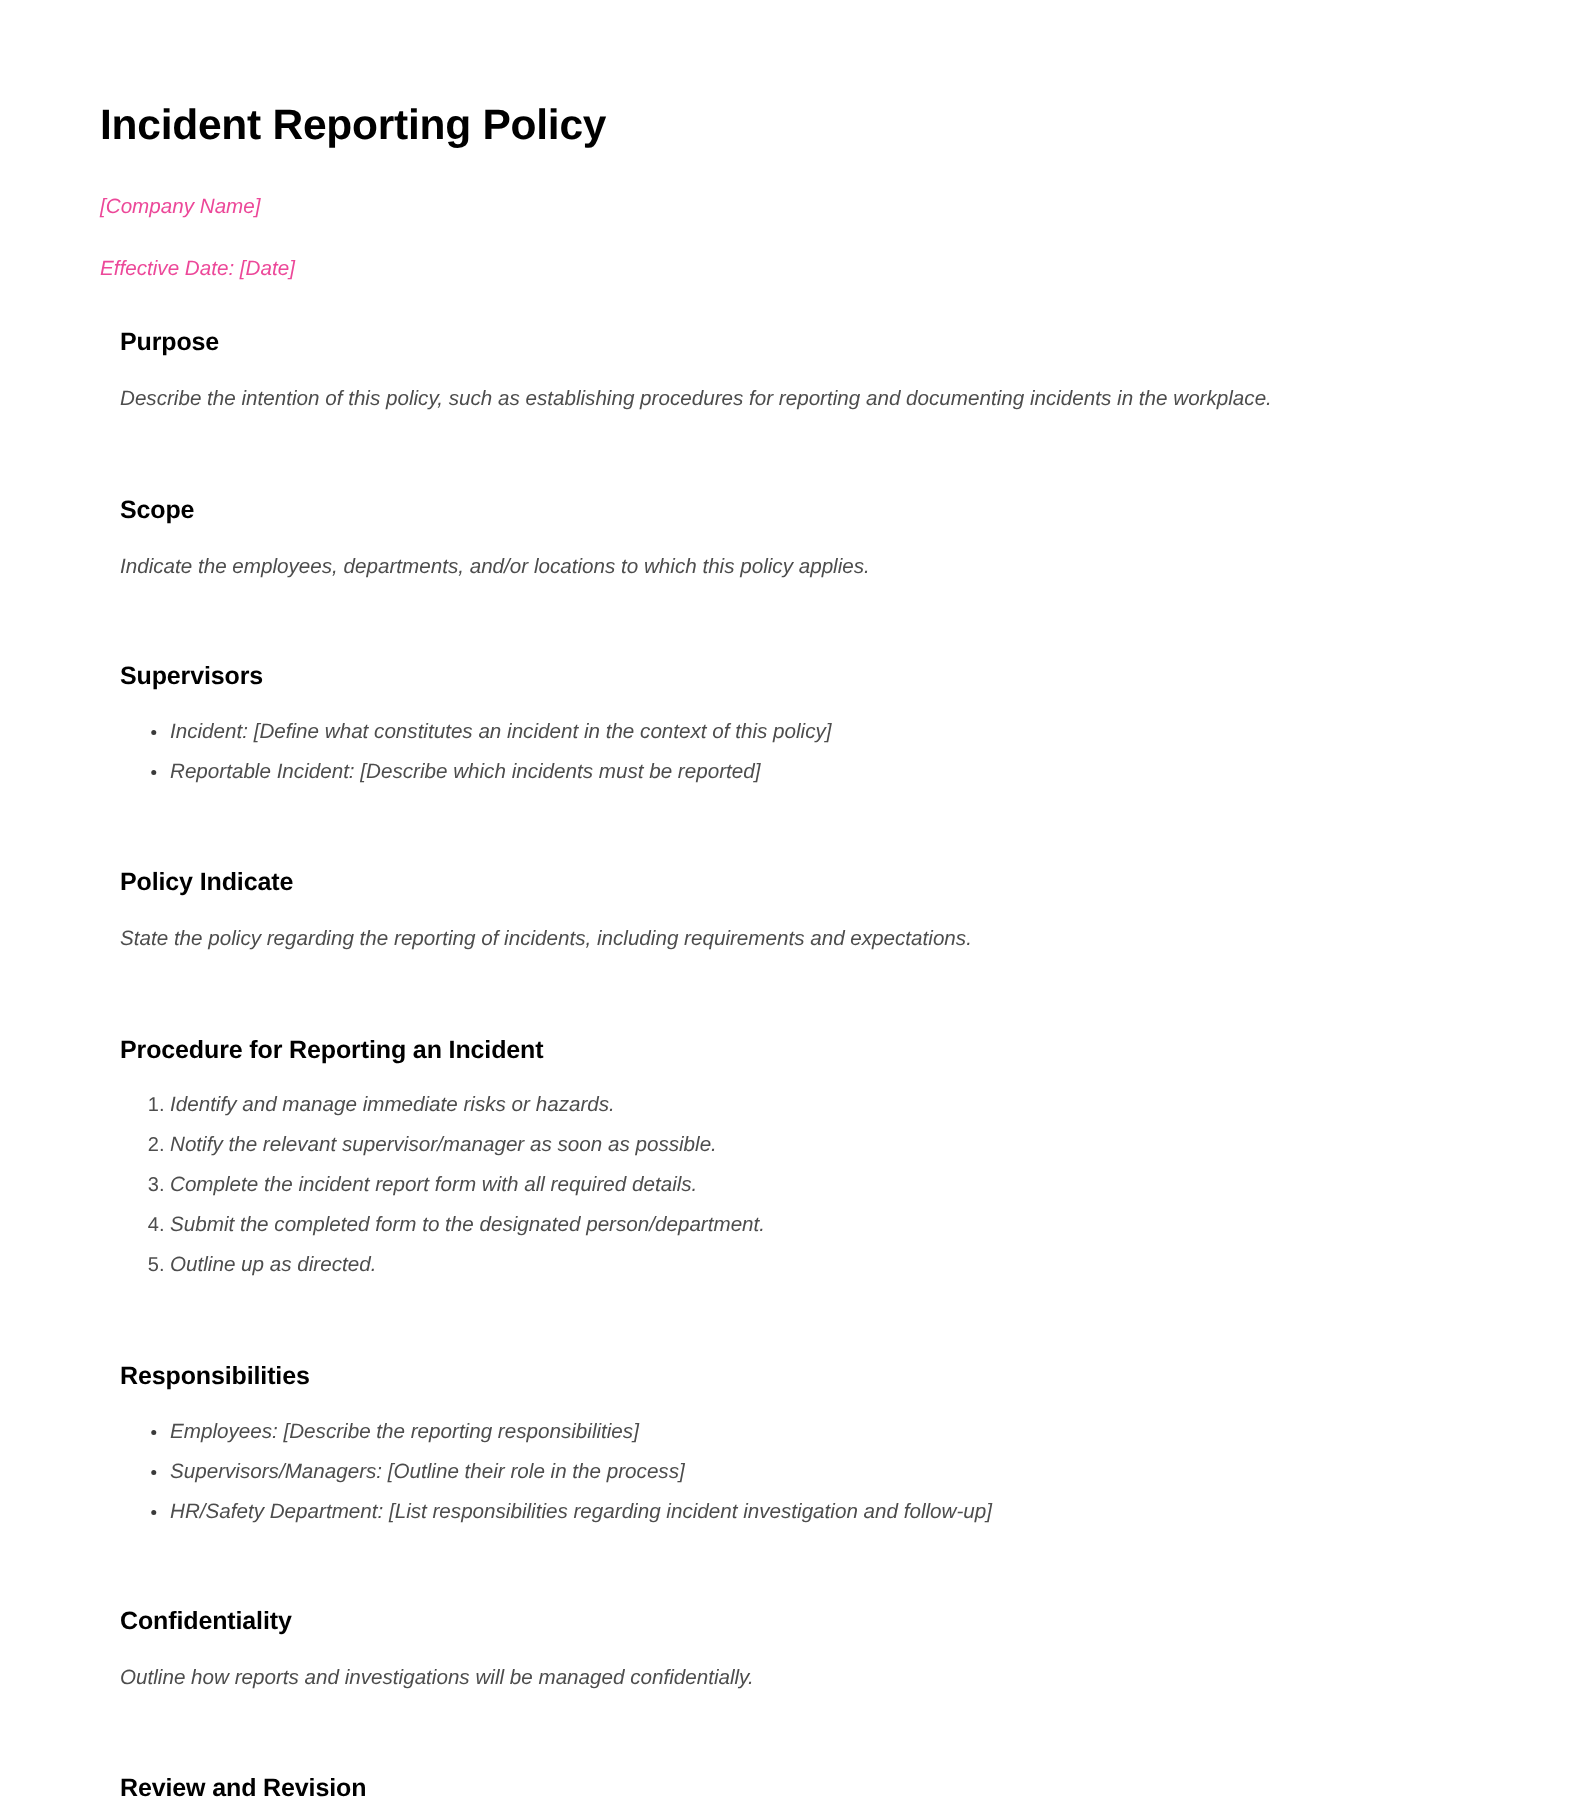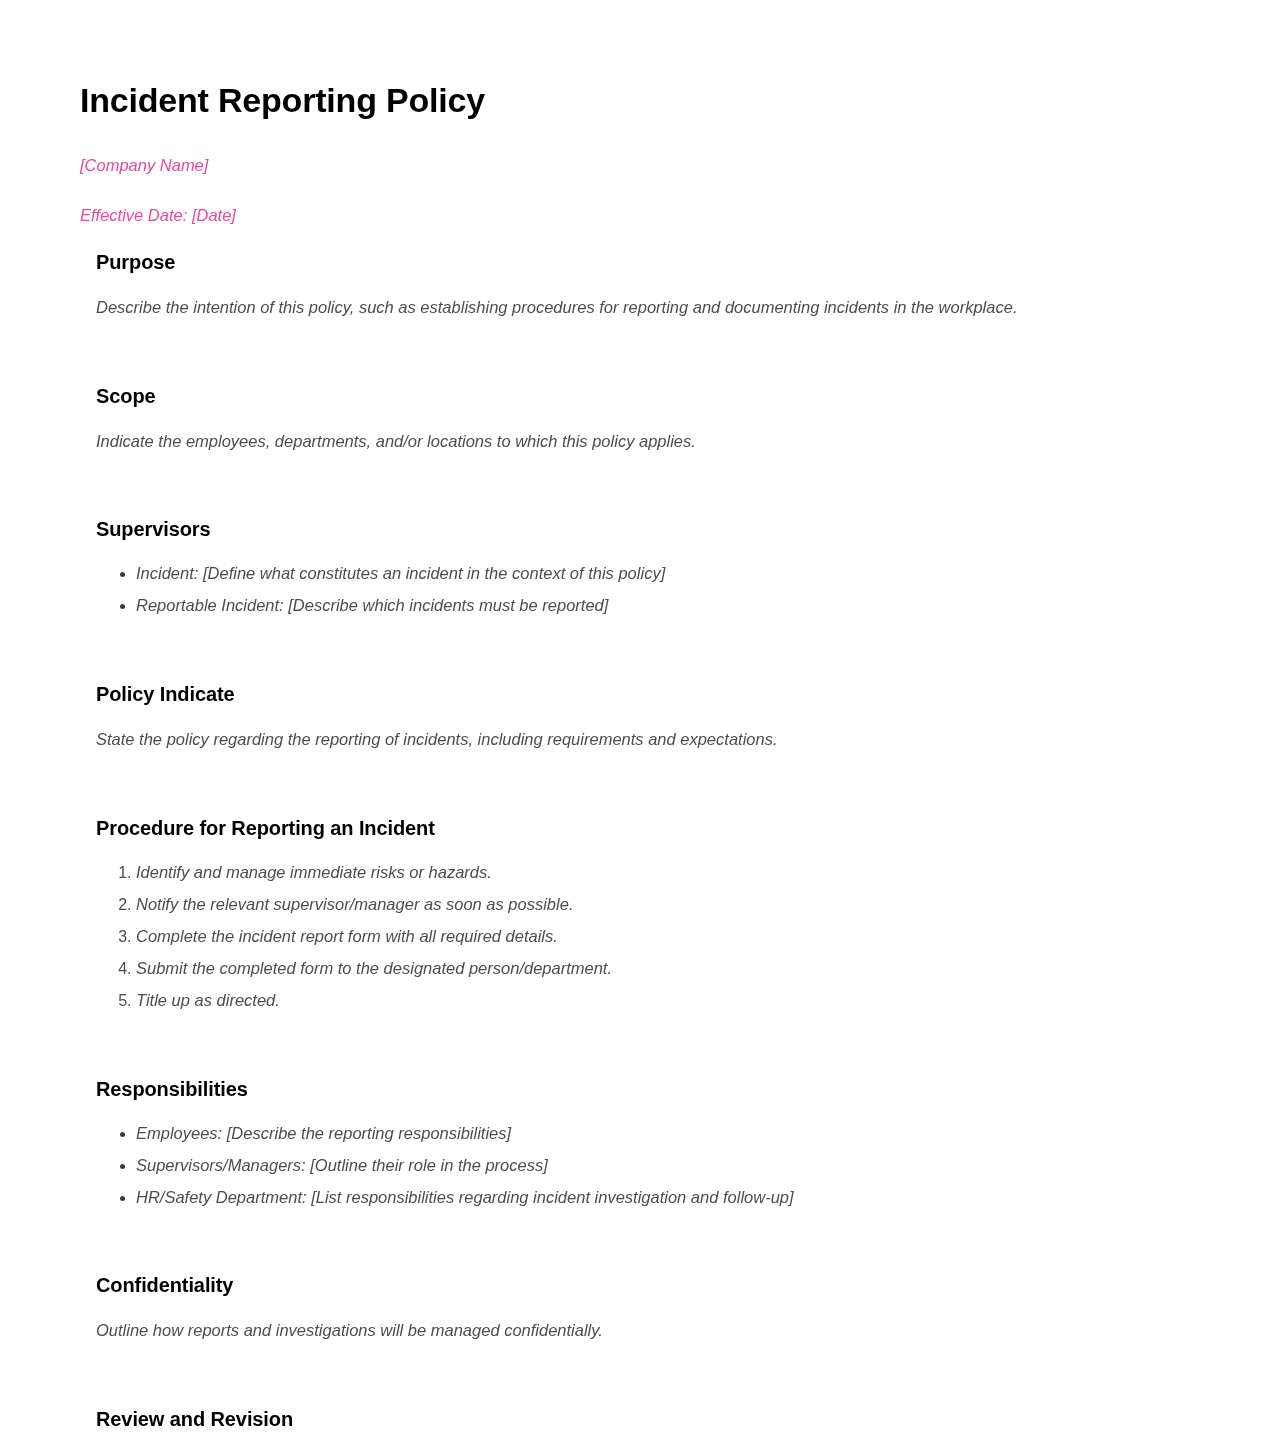--- a/index.html
+++ b/index.html
@@ -30,21 +30,21 @@
     letter-spacing: -0.2px;
   }
   .meta-line {
     font-size: 16.5px;
     font-style: italic;
     color: #ec4899;
     line-height: 1.45;
     margin: 0 0 26px 0;
   }
   .meta-line.tight {
-    margin-bottom: 22px;
+    margin-bottom: 34px;
   }
   .section {
     margin: 16px;
   }
   .section-heading {
     font-size: 20px;
     font-weight: bold;
     color: #000000;
     line-height: 1.25;
     margin: 0 0 20px 0;
@@ -130,21 +130,21 @@
   </section>
   <div class="section-spacer"></div>
 
   <section class="section">
     <h2 class="section-heading">Procedure for Reporting an Incident</h2>
     <ol class="numbered-list">
       <li>Identify and manage immediate risks or hazards.</li>
       <li>Notify the relevant supervisor/manager as soon as possible.</li>
       <li>Complete the incident report form with all required details.</li>
       <li>Submit the completed form to the designated person/department.</li>
-      <li>Title up as directed.</li>
+      <li>Outline up as directed.</li>
     </ol>
   </section>
   <div class="section-spacer"></div>
 
   <section class="section">
     <h2 class="section-heading">Responsibilities</h2>
     <ul class="bullet-list">
       <li>Employees: [Describe the reporting responsibilities]</li>
       <li>Supervisors/Managers: [Outline their role in the process]</li>
       <li>HR/Safety Department: [List responsibilities regarding incident investigation and follow-up]</li>

